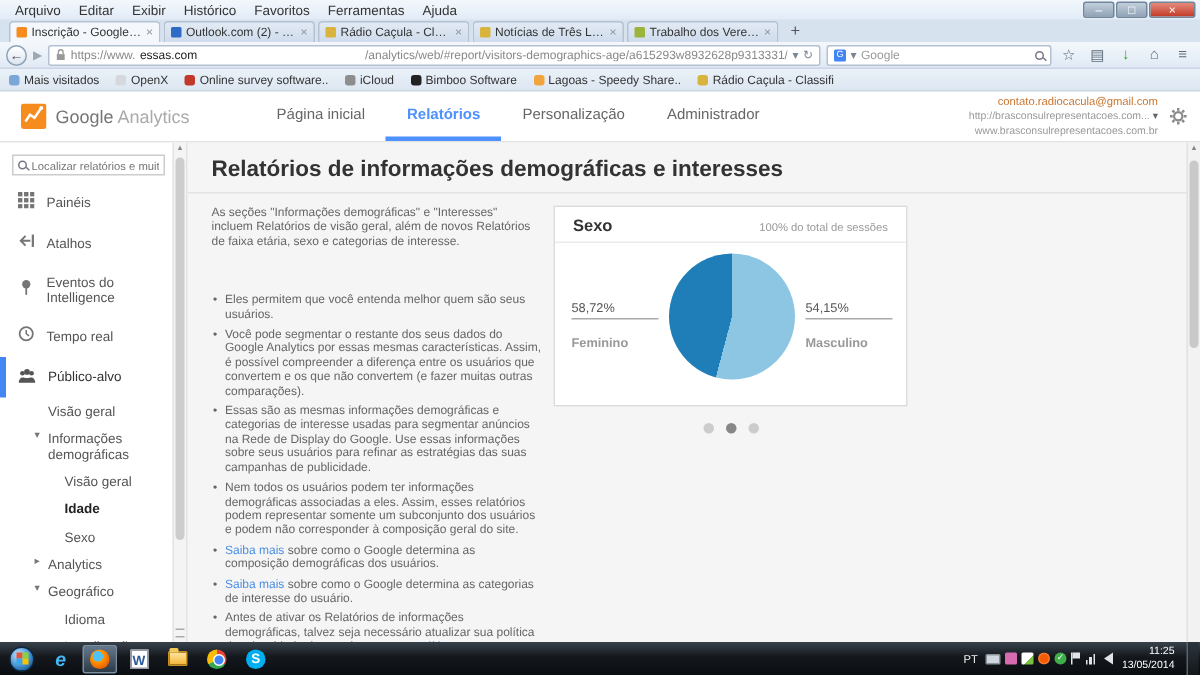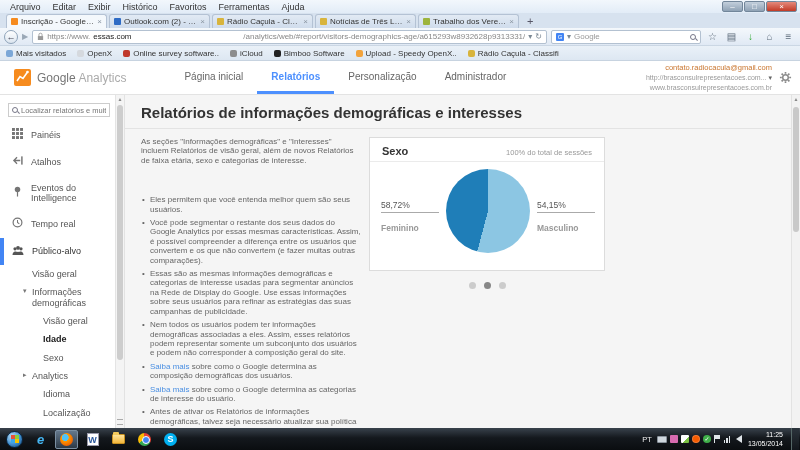--- a/index.html
+++ b/index.html
@@ -225,21 +225,21 @@
       <span class="bm">
         <span class="bmi" style="background: rgb(141, 141, 141);"></span>
         <span>iCloud</span>
       </span>
       <span class="bm">
         <span class="bmi" style="background: rgb(34, 34, 34);"></span>
         <span>Bimboo Software</span>
       </span>
       <span class="bm">
         <span class="bmi" style="background: rgb(242, 163, 60);"></span>
-        <span>Upload - Speedy OpenX..</span>
+        <span>Lagoas - Speedy Share..</span>
       </span>
       <span class="bm">
         <span class="bmi" style="background: rgb(216, 180, 60);"></span>
         <span>Rádio Caçula - Classifi</span>
       </span>
     </div>
 
   <div class="gaheader">
     <div class="galogo">
       <svg width="17" height="17" viewBox="0 0 17 17">
@@ -321,20 +321,21 @@
                 <path d="M.5 11c0-2.3 1.5-3.8 2.8-3.8.9 0 1.7.4 3.2.4s2.3-.4 3.2-.4c1.3 0 2.8 1.5 2.8 3.8z" fill="#555"></path>
               </svg></span>
             <span>Público-alvo</span>
           </li>
           <li class="lvl1"><span>Visão geral</span></li>
           <li class="lvl1"><span class="exp">▾</span><span>Informações demográficas</span></li>
           <li class="lvl2"><span>Visão geral</span></li>
           <li class="lvl2 current"><span>Idade</span></li>
           <li class="lvl2"><span>Sexo</span></li>
           <li class="lvl1"><span class="exp">▸</span><span>Analytics</span></li>
+          <li class="lvl1"><span class="exp">▾</span><span>Geográfico</span></li>
           <li class="lvl2"><span>Idioma</span></li>
           <li class="lvl2"><span>Localização</span></li>
         </ul>
       <div class="sb-scroll">
         <div class="sb-arrow">▲</div>
         <div class="sb-thumb"></div>
         <div class="sb-grip"></div>
       </div>
     </div>
 

